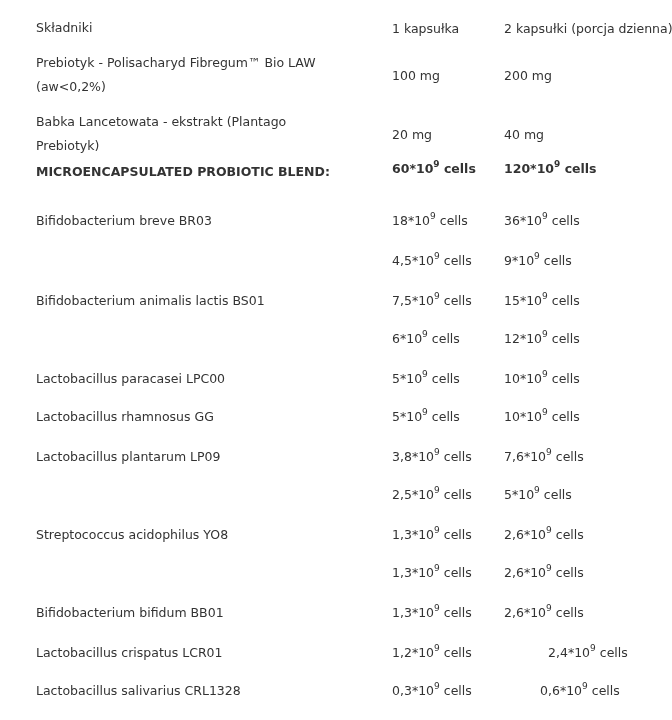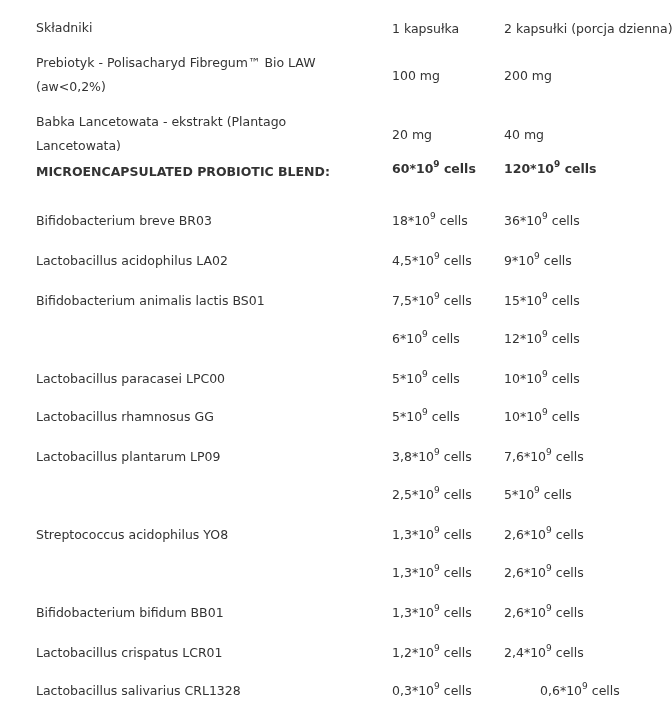--- a/index.html
+++ b/index.html
@@ -68,21 +68,21 @@
       <span>Prebiotyk - Polisacharyd Fibregum™ Bio LAW</span><br>
       <span>(aw&lt;0,2%)</span>
     </span>
     <span class="c2">100 mg</span>
     <span class="c3">200 mg</span>
   </div>
 
   <div class="row" style="top:110px;height:48px;">
     <span class="c1">
       <span>Babka Lancetowata - ekstrakt (Plantago</span><br>
-      <span>Lancetowata)</span>
+      <span>Prebiotyk)</span>
     </span>
     <span class="c2">20 mg</span>
     <span class="c3">40 mg</span>
   </div>
 
   <div class="row bold" style="top:160px;height:24px;padding-left:40px;">
     <span class="c1">MICROENCAPSULATED PROBIOTIC BLEND:</span>
     <span class="c2" style="top:1px;">
       <span>60*10</span><sup>9</sup><span> cells</span>
     </span>
@@ -95,21 +95,20 @@
       <div class="row" style="height: 24px; top: 209px;">
     <span class="c1">Bifidobacterium breve BR03</span>
     <span class="c2" style="top:4px;">
       <span class="m1">18*10</span><sup class="e1">9</sup><span class="u1"> cells</span>
     </span>
     <span class="c3" style="top:4px;">
       <span class="m2">36*10</span><sup class="e2">9</sup><span class="u2"> cells</span>
     </span>
   </div>
       <div class="row" style="height: 24px; top: 249px;">
-    <span class="c1">Lactobacillus acidophilus LA02</span>
     <span class="c2" style="top:4px;">
       <span class="m1">4,5*10</span><sup class="e1">9</sup><span class="u1"> cells</span>
     </span>
     <span class="c3" style="top:4px;">
       <span class="m2">9*10</span><sup class="e2">9</sup><span class="u2"> cells</span>
     </span>
   </div>
       <div class="row" style="height: 24px; top: 289px;">
     <span class="c1">Bifidobacterium animalis lactis BS01</span>
     <span class="c2" style="top:4px;">
@@ -186,21 +185,21 @@
     </span>
     <span class="c3" style="top:4px;">
       <span class="m2">2,6*10</span><sup class="e2">9</sup><span class="u2"> cells</span>
     </span>
   </div>
       <div class="row" style="height: 24px; top: 641px;">
     <span class="c1">Lactobacillus crispatus LCR01</span>
     <span class="c2" style="top:4px;">
       <span class="m1">1,2*10</span><sup class="e1">9</sup><span class="u1"> cells</span>
     </span>
-    <span class="c3" style="top:4px;">
+    <span class="c3" style="top:4px;margin-left:44px;">
       <span class="m2">2,4*10</span><sup class="e2">9</sup><span class="u2"> cells</span>
     </span>
   </div>
       <div class="row" style="height: 24px; top: 679px;">
     <span class="c1">Lactobacillus salivarius CRL1328</span>
     <span class="c2" style="top:4px;">
       <span class="m1">0,3*10</span><sup class="e1">9</sup><span class="u1"> cells</span>
     </span>
     <span class="c3" style="top:4px;margin-left:36px;">
       <span class="m2">0,6*10</span><sup class="e2">9</sup><span class="u2"> cells</span>

